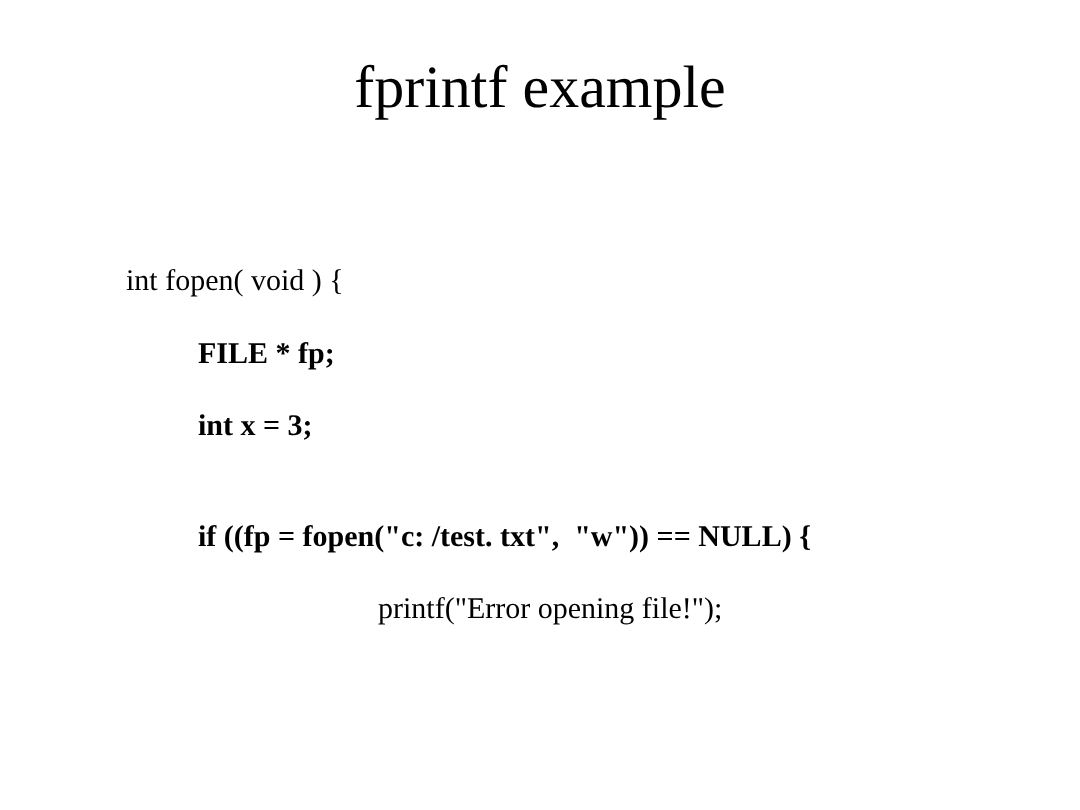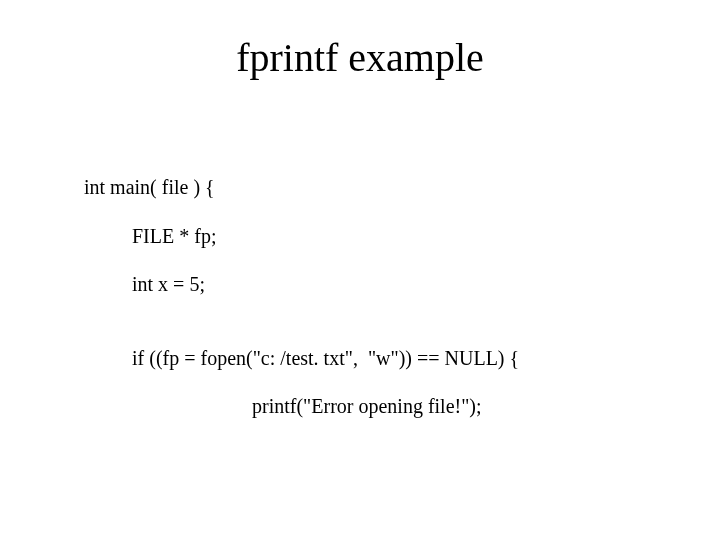--- a/index.html
+++ b/index.html
@@ -27,34 +27,34 @@
     font-weight: 400;
   }
   .code {
     position: absolute;
     top: 126px;
     left: 84px;
     font-size: 20px;
     line-height: 1.22;
     white-space: pre;
   }
-  .i1 { padding-left: 48px; }
+  .i1 { padding-left: 48px; font-weight: bold; }
   .i3 { padding-left: 168px; }
 </style>
 </head>
 <body>
 
 <div class="slide">
   <div class="title">fprintf example</div>
 
   <div class="code">
 <div></div>
-<div>int main( file ) {</div>
+<div>int fopen( void ) {</div>
 <div class="i1">FILE * fp;</div>
-<div class="i1">int x = 5;</div>
+<div class="i1">int x = 3;</div>
 <div></div>
 <div class="i1">if ((fp = fopen("c: /test. txt",  "w")) == NULL) {</div>
 <div class="i3">printf("Error opening file!");</div>
 
 
 <div></div>
 
 
 
   </div>

